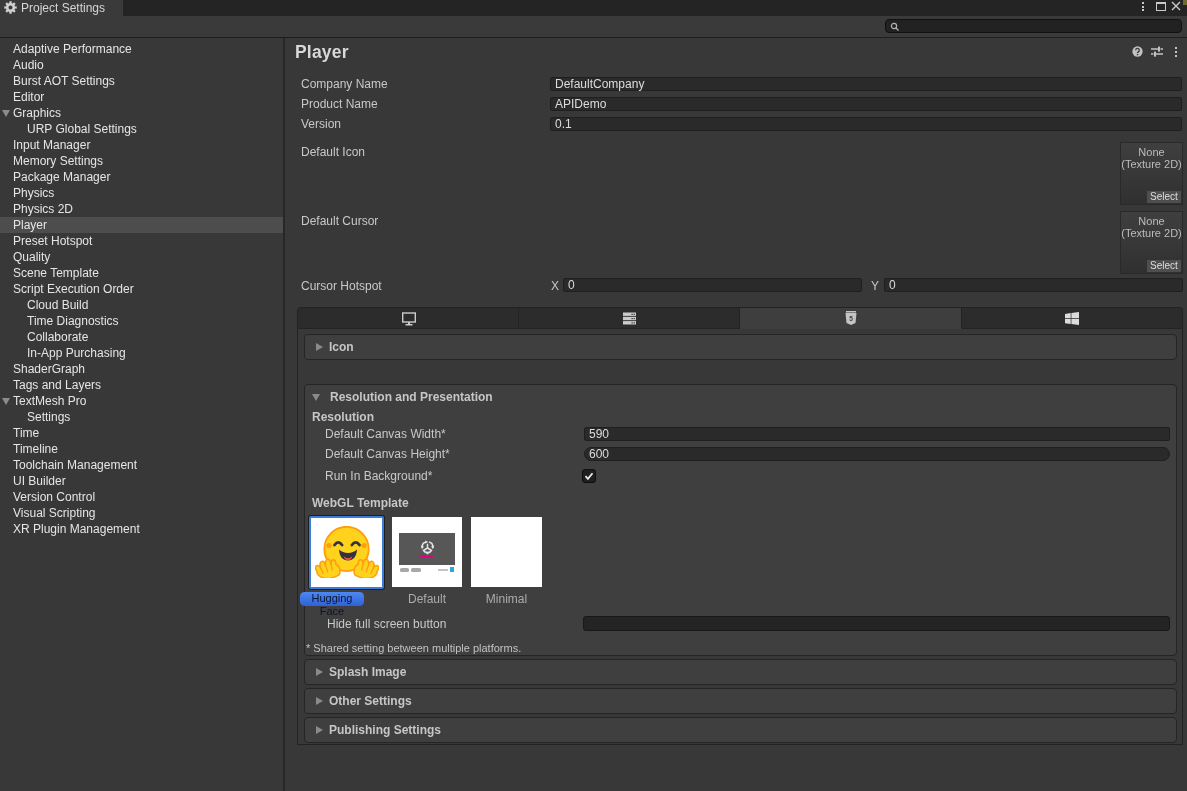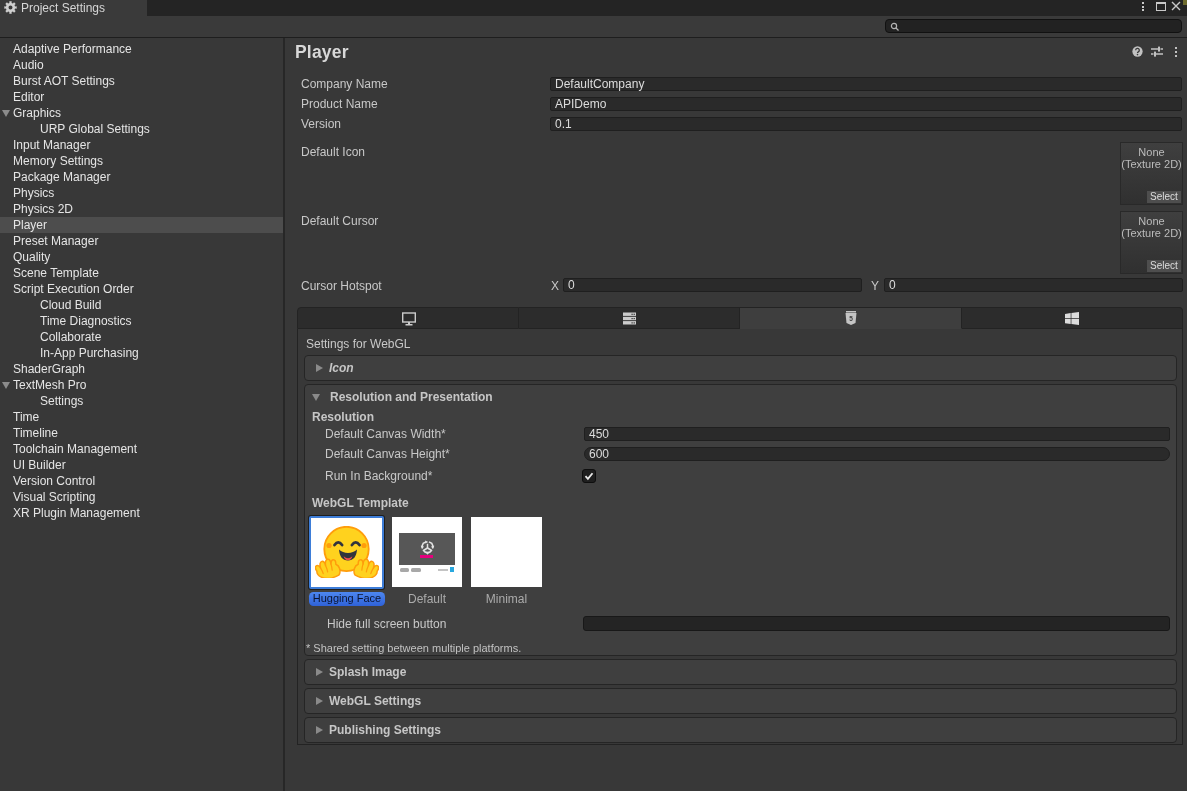--- a/index.html
+++ b/index.html
@@ -10,21 +10,21 @@
   .field { position:absolute; height:14px; line-height:12px; background:#2a2a2a; border:1px solid #1f1f1f; border-radius:2px; padding:0 4px; color:#dcdcdc; }
   .bar { position:absolute; left:304px; width:873px; height:26px; background:#3f3f3f; border:1px solid #252525; border-radius:4px; }
   .bar .tri { position:absolute; left:11px; top:8px; width:0; height:0; border-left:7px solid #8a8a8a; border-top:4.5px solid transparent; border-bottom:4.5px solid transparent; }
   .bar .t { position:absolute; left:24px; top:0; line-height:24px; font-weight:bold; color:#c6c6c6; }
   .bold { font-weight:bold; color:#c6c6c6; }
 </style>
 </head>
 <body>
 
 <div class="abs" style="left:0;top:0;width:1187px;height:16px;background:#242424;"></div>
-<div class="abs" style="left:0;top:0;width:147px;height:16px;background:#3a3a3a;">
+<div class="abs" style="left:0;top:0;width:123px;height:16px;background:#3a3a3a;">
   <svg class="abs" style="left:4px;top:1px" width="13" height="13" viewBox="0 0 13 13">
     <path fill="#cfcfcf" fill-rule="evenodd" d="M12.68 5.30 L12.68 7.70 L11.07 7.60 L10.51 8.96 L11.72 10.02 L10.02 11.72 L8.96 10.51 L7.60 11.07 L7.70 12.68 L5.30 12.68 L5.40 11.07 L4.04 10.51 L2.98 11.72 L1.28 10.02 L2.49 8.96 L1.93 7.60 L0.32 7.70 L0.32 5.30 L1.93 5.40 L2.49 4.04 L1.28 2.98 L2.98 1.28 L4.04 2.49 L5.40 1.93 L5.30 0.32 L7.70 0.32 L7.60 1.93 L8.96 2.49 L10.02 1.28 L11.72 2.98 L10.51 4.04 L11.07 5.40 Z M8.50 6.50 A2 2 0 1 0 4.50 6.50 A2 2 0 1 0 8.50 6.50 Z"></path>
   </svg>
   <span class="abs" style="left:21px;top:1px;line-height:14px;color:#d6d6d6;">Project Settings</span>
 </div>
 
 <div class="abs" style="left:1142px;top:2px;width:2px;height:2px;background:#c9c9c9;"></div>
 <div class="abs" style="left:1142px;top:5.5px;width:2px;height:2px;background:#c9c9c9;"></div>
 <div class="abs" style="left:1142px;top:9px;width:2px;height:2px;background:#c9c9c9;"></div>
 <div class="abs" style="left:1156px;top:2px;width:10px;height:9px;border:1.5px solid #c9c9c9;border-top-width:2.5px;"></div>
@@ -48,29 +48,30 @@
     <div class="it">Burst AOT Settings</div>
     <div class="it">Editor</div>
     <div class="it"><span class="tri"></span>Graphics</div>
     <div class="it c">URP Global Settings</div>
     <div class="it">Input Manager</div>
     <div class="it">Memory Settings</div>
     <div class="it">Package Manager</div>
     <div class="it">Physics</div>
     <div class="it">Physics 2D</div>
     <div class="it sel">Player</div>
-    <div class="it">Preset Manager</div>
+    <div class="it">Preset Hotspot</div>
     <div class="it">Quality</div>
     <div class="it">Scene Template</div>
     <div class="it">Script Execution Order</div>
     <div class="it c">Cloud Build</div>
     <div class="it c">Time Diagnostics</div>
     <div class="it c">Collaborate</div>
     <div class="it c">In-App Purchasing</div>
     <div class="it">ShaderGraph</div>
+    <div class="it">Tags and Layers</div>
     <div class="it"><span class="tri"></span>TextMesh Pro</div>
     <div class="it c">Settings</div>
     <div class="it">Time</div>
     <div class="it">Timeline</div>
     <div class="it">Toolchain Management</div>
     <div class="it">UI Builder</div>
     <div class="it">Version Control</div>
     <div class="it">Visual Scripting</div>
     <div class="it">XR Plugin Management</div>
   </div>
@@ -149,32 +150,32 @@
           <path d="M0 6.9h5.7v5.1L0 11.2z"></path>
           <path d="M6.4 6.9H14V13l-7.6-1.1z"></path>
         </g>
       </svg>
     </div>
   </div>
 
 <div class="abs" style="left:297px;top:329px;width:886px;height:416px;border:1px solid #232323;border-top:none;"></div>
 <span class="lbl" style="left:306px;top:337px;">Settings for WebGL</span>
 
-<div class="bar" style="top:355px;font-style:italic;">
+<div class="bar" style="top:334px;">
     <div class="tri"></div>
     <span class="t">Icon</span>
   </div>
 
 <div class="abs" style="left:304px;top:384px;width:873px;height:272px;background:#3f3f3f;border:1px solid #252525;border-radius:4px;"></div>
 <div class="abs" style="left:312px;top:394px;width:0;height:0;border-top:7px solid #8a8a8a;border-left:4.5px solid transparent;border-right:4.5px solid transparent;"></div>
 <span class="lbl bold" style="left:330px;top:390px;">Resolution and Presentation</span>
 <span class="lbl bold" style="left:312px;top:410px;">Resolution</span>
 
 <span class="lbl" style="left:325px;top:427px;">Default Canvas Width*</span>
-<div class="field" style="left:584px;top:427px;width:586px;">450</div>
+<div class="field" style="left:584px;top:427px;width:586px;">590</div>
 <span class="lbl" style="left:325px;top:447px;">Default Canvas Height*</span>
 <div class="field" style="left:584px;top:447px;width:586px;border-radius:7px;">600</div>
 <span class="lbl" style="left:325px;top:469px;">Run In Background*</span>
 <div class="abs" style="left:582px;top:469px;width:14px;height:14px;background:#1f1f1f;border:1px solid #0e0e0e;border-radius:3px;">
   <svg width="12" height="12" viewBox="0 0 12 12" style="position:absolute;left:0;top:0">
       <path d="M2.5 6.2l2.4 2.6 4.6-5.6" stroke="#eaeaea" stroke-width="1.8" fill="none"></path>
     </svg>
 </div>
 
 <span class="lbl bold" style="left:312px;top:496px;">WebGL Template</span>
@@ -226,48 +227,48 @@
     </g>
   </svg>
   <div class="abs" style="left:28px;top:38px;width:13px;height:3px;background:#e6007e;"></div>
   <div class="abs" style="left:8px;top:51px;width:9px;height:3.5px;background:#a8a8a8;border-radius:1.5px;"></div>
   <div class="abs" style="left:19px;top:51px;width:10px;height:3.5px;background:#a8a8a8;border-radius:1.5px;"></div>
   <div class="abs" style="left:46px;top:51.5px;width:10px;height:2px;background:#c4c4c4;"></div>
   <div class="abs" style="left:58px;top:50px;width:4px;height:4.5px;background:#29a8df;"></div>
 </div>
 <div class="abs" style="left:471px;top:517px;width:71px;height:70px;background:#ffffff;"></div>
 
-<div class="abs" style="left:309px;top:592px;width:76px;height:13.5px;background:linear-gradient(#4d87f0,#2f62d8);border-radius:4.5px;">
+<div class="abs" style="left:300px;top:592px;width:64px;height:13.5px;background:linear-gradient(#4d87f0,#2f62d8);border-radius:4.5px;">
   <div style="text-align:center;line-height:13px;font-size:11px;color:#0b1430;">Hugging Face</div>
 </div>
 <div class="abs" style="left:392px;top:592px;width:70px;text-align:center;color:#ababab;">Default</div>
 <div class="abs" style="left:471px;top:592px;width:71px;text-align:center;color:#ababab;">Minimal</div>
 
 <span class="lbl" style="left:327px;top:617px;">Hide full screen button</span>
 <div class="abs" style="left:583px;top:616px;width:587px;height:15px;background:#242424;border:1px solid #181818;border-radius:3px;"></div>
 <span class="abs" style="left:306px;top:642px;font-size:11px;color:#c2c2c2;">* Shared setting between multiple platforms.</span>
 
 <div class="bar" style="top:659px;">
     <div class="tri"></div>
     <span class="t">Splash Image</span>
   </div>
 <div class="bar" style="top:688px;">
     <div class="tri"></div>
-    <span class="t">WebGL Settings</span>
+    <span class="t">Other Settings</span>
   </div>
 <div class="bar" style="top:717px;">
     <div class="tri"></div>
     <span class="t">Publishing Settings</span>
   </div>
 
 <style>
 .texbox { width:63px; height:63px; background:linear-gradient(#3f3f3f,#303030); border:1px solid #292929; }
 .texbox::before { content:"None\A(Texture 2D)"; white-space:pre; display:block; text-align:center; font-size:11px; line-height:12px; color:#bcbcbc; padding-top:3px; }
 .texbox::after { content:"Select"; position:absolute; right:1px; bottom:1px; width:34px; height:12px; background:#4e4e4e; color:#dddddd; font-size:10px; line-height:12px; text-align:center; }
 #tabs .tab { position:absolute; top:0; height:22px; background:#2c2c2c; border:1px solid #232323; border-left:none; }
 #tabs .tab.first { border-left:1px solid #232323; border-top-left-radius:4px; }
 #tabs .tab.last { border-top-right-radius:4px; }
 #tabs .tab.sel { background:#3e3e3e; border-bottom-color:#3e3e3e; }
 #sidebar .it { height:16px; line-height:16px; padding-left:13px; color:#e5e5e5; white-space:nowrap; position:relative; }
-#sidebar .it.c { padding-left:40px; }
+#sidebar .it.c { padding-left:27px; }
 #sidebar .it.sel { background:#4d4d4d; }
 #sidebar .it .tri { position:absolute; left:2px; top:5px; width:0; height:0; border-top:7px solid #8c8c8c; border-left:4.5px solid transparent; border-right:4.5px solid transparent; }
 </style>
 
 </body></html>

